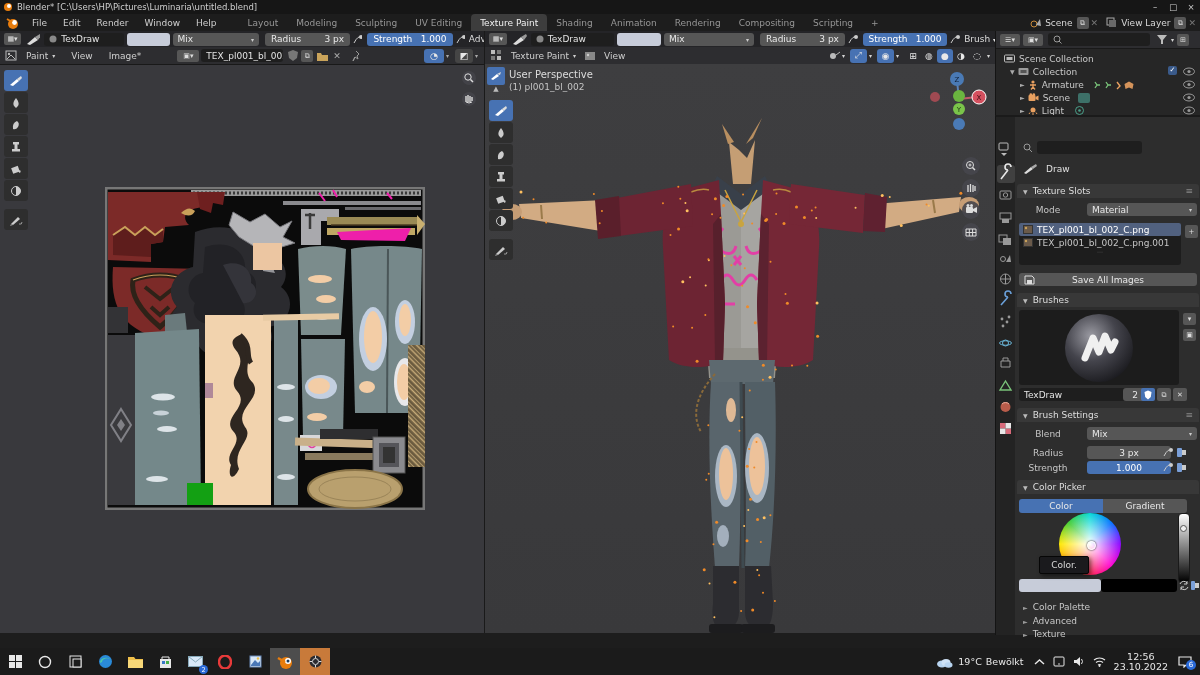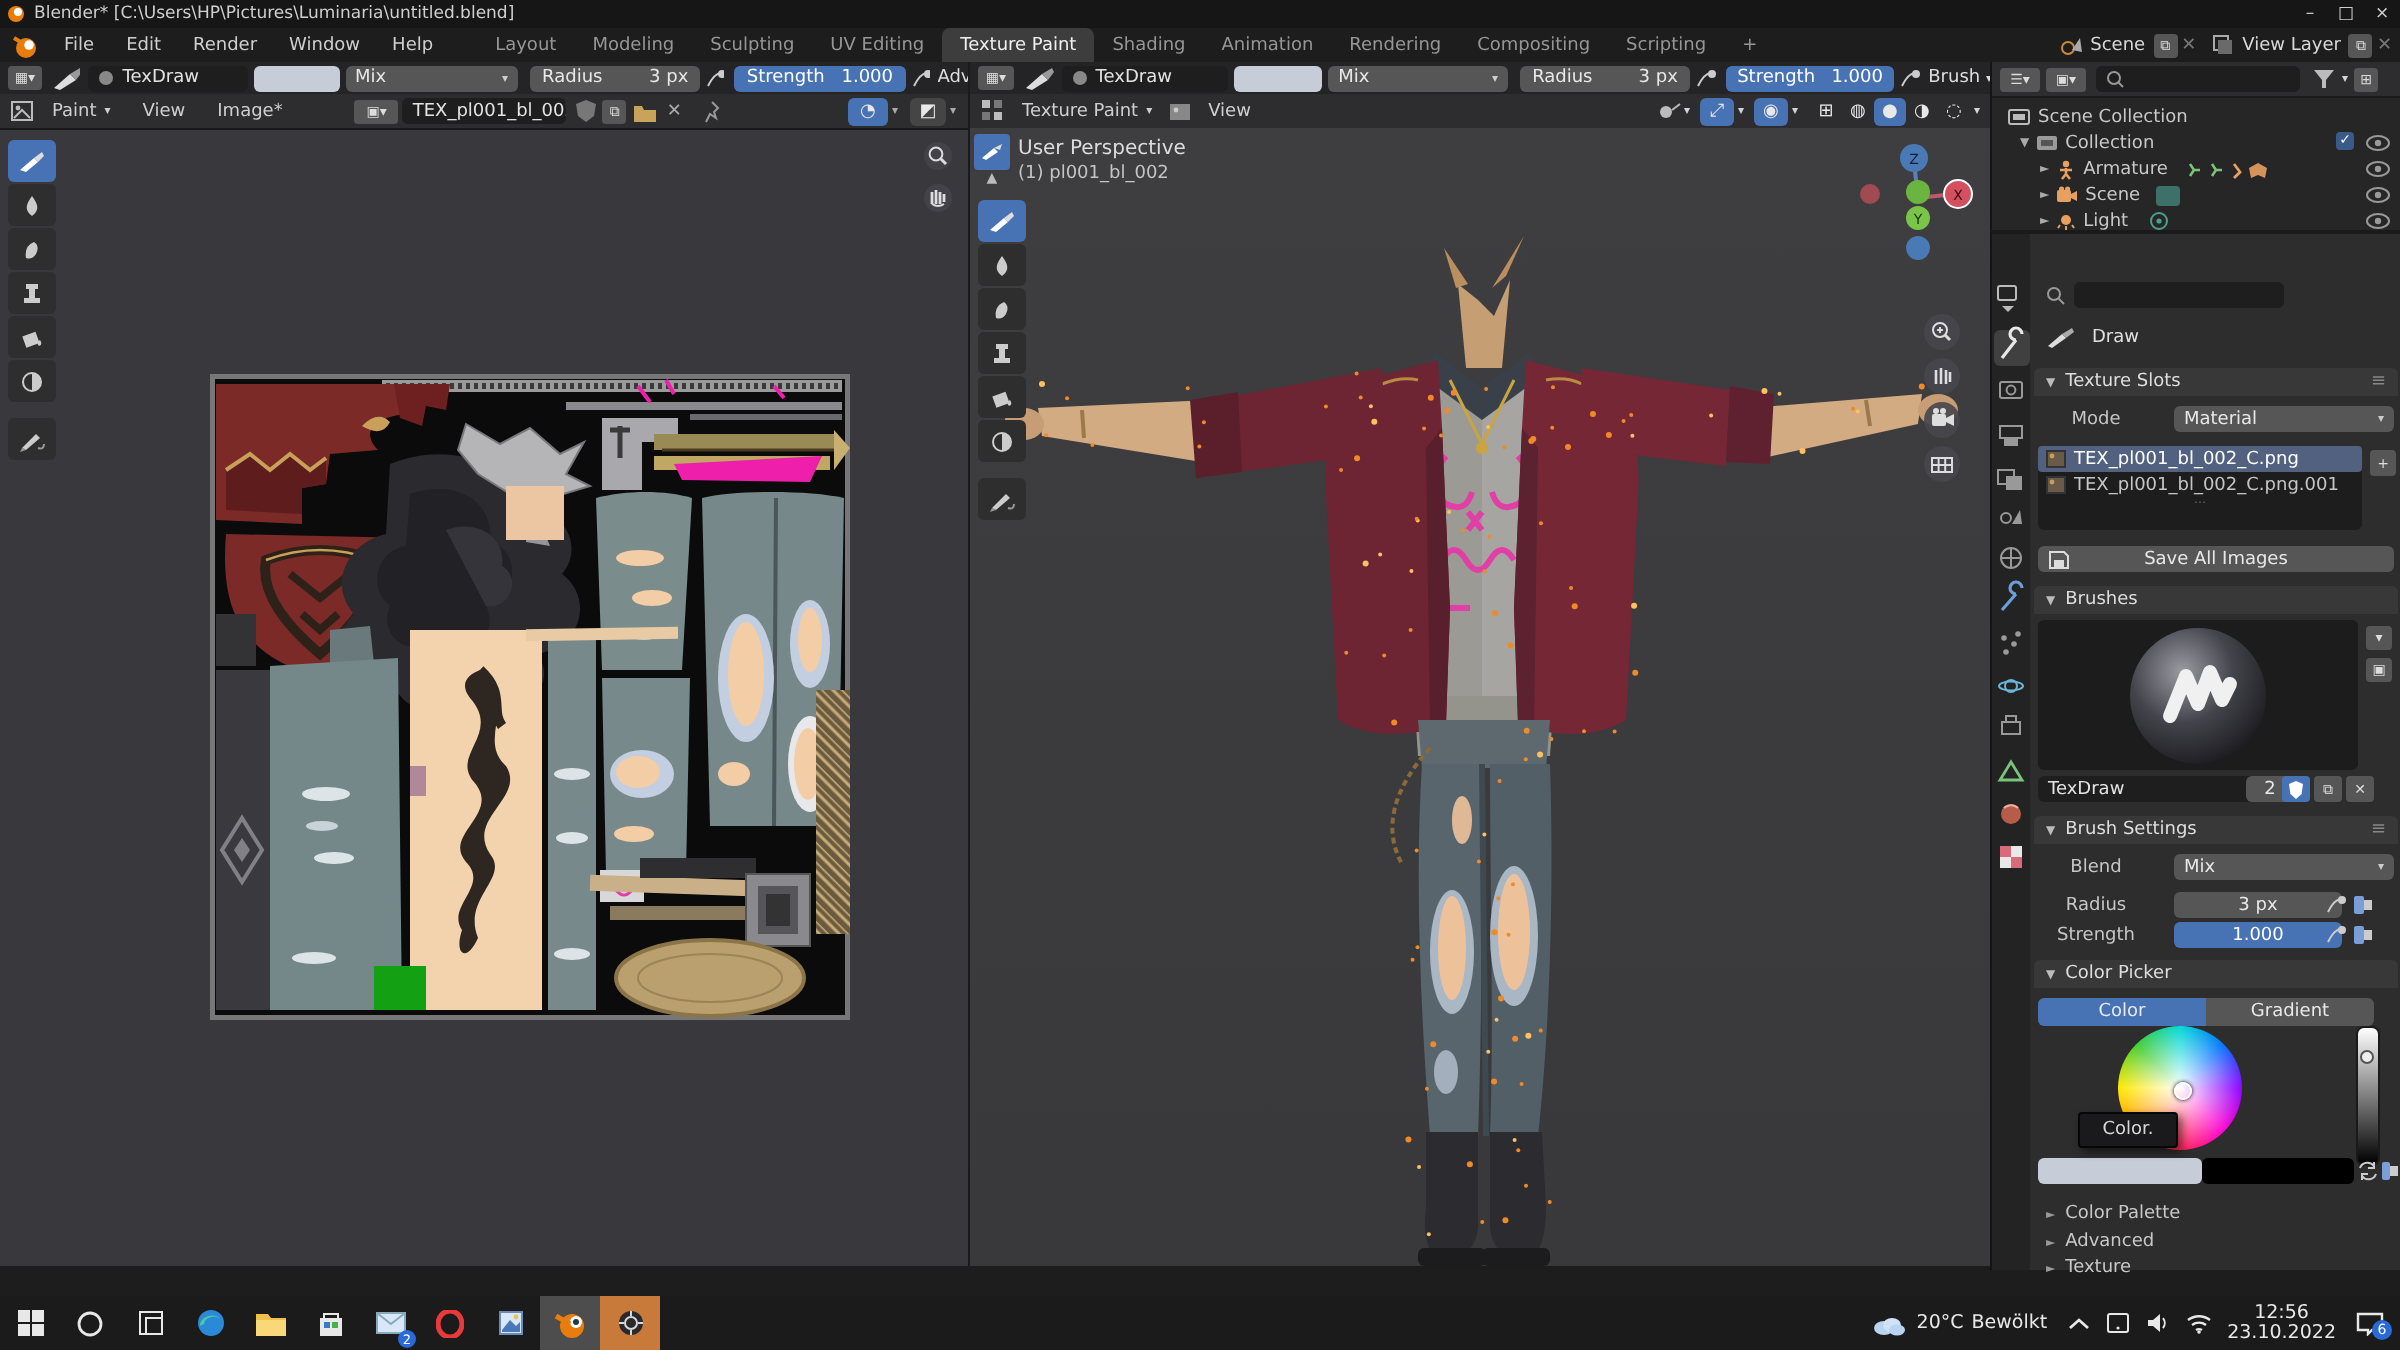--- a/index.html
+++ b/index.html
@@ -1082,21 +1082,21 @@
           <path d="M7.5,1.5 V4 M7.5,11 V13.5 M1.5,7.5 H4 M11,7.5 H13.5" stroke="#d8d8d8"></path>
         </svg>
       </div>
 
     <div style="margin-left:auto" class="row">
       <svg width="18" height="12" style="margin-right:5px">
         <ellipse cx="7" cy="8" rx="5" ry="3.5" fill="#b8d4f0"></ellipse>
           <ellipse cx="11" cy="6.5" rx="4.5" ry="3.5" fill="#cfe2f6"></ellipse>
           <ellipse cx="13.5" cy="9" rx="4" ry="2.8" fill="#b8d4f0"></ellipse>
         </svg>
-      <span style="margin-right:4px">20°C</span>
+      <span style="margin-right:4px">19°C</span>
       <span style="margin-right:10px">Bewölkt</span>
       <svg width="11" height="8" style="margin-right:8px">
           <path d="M1,6 L5.5,2 L10,6" stroke="#e8e8e8" stroke-width="1.4" fill="none"></path>
         </svg>
       <svg width="12" height="11" style="margin-right:8px">
           <rect x="1" y="1" width="10" height="9" rx="1" fill="none" stroke="#e8e8e8"></rect>
           <circle cx="6" cy="8" r="0.8" fill="#e8e8e8"></circle>
         </svg>
       <svg width="12" height="11" style="margin-right:8px">
           <path d="M1,4 h2.5 L7,1 V10 L3.5,7 H1 Z" fill="#e8e8e8"></path>

